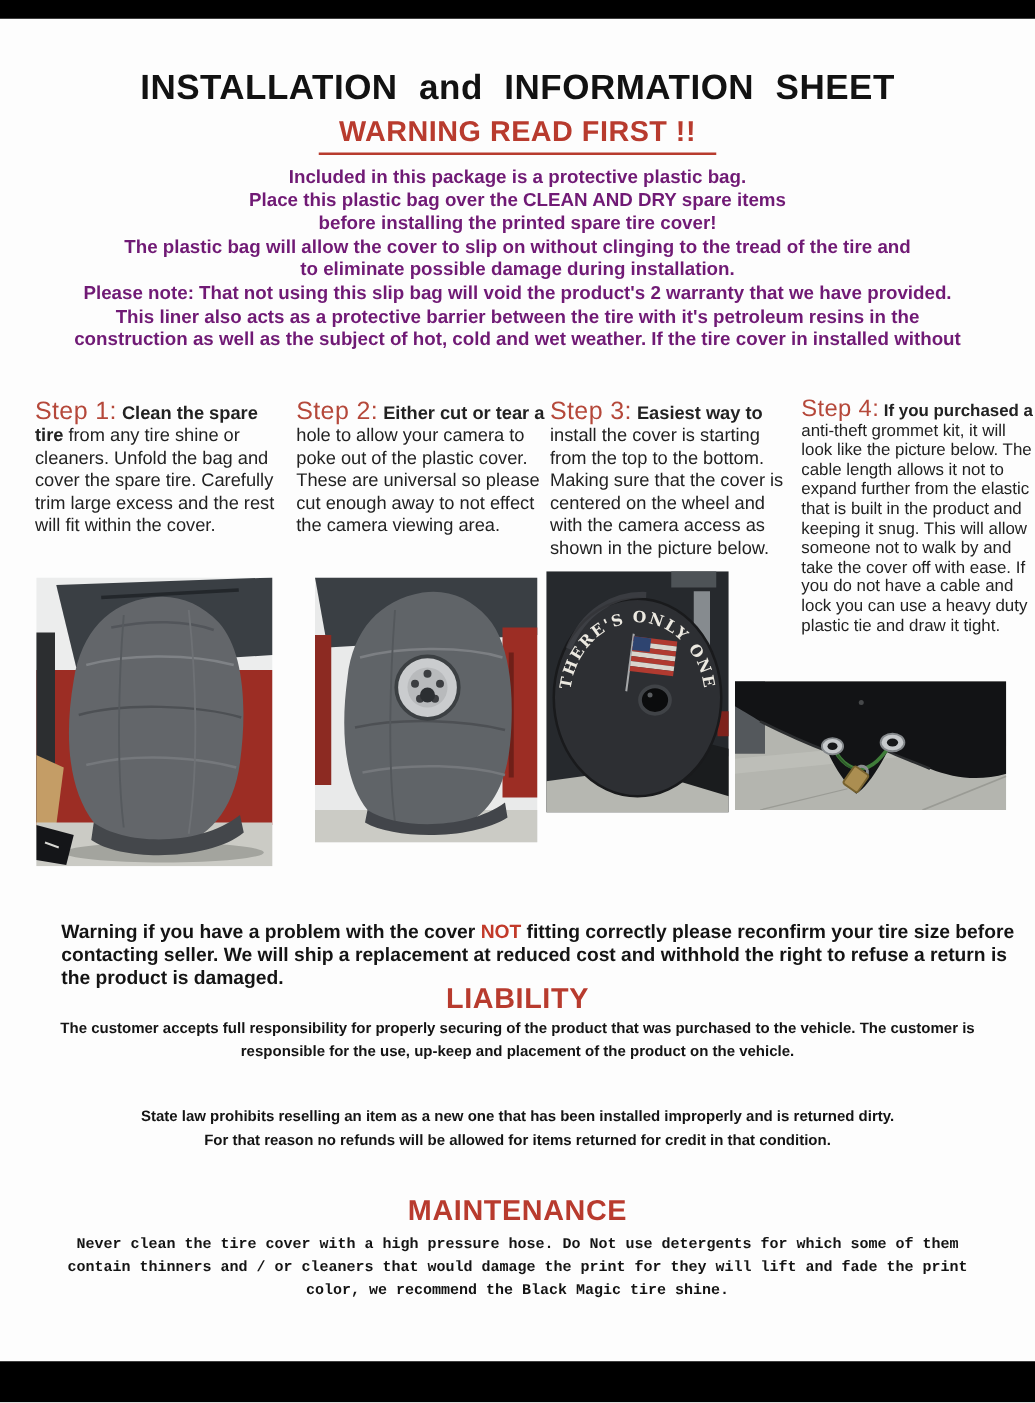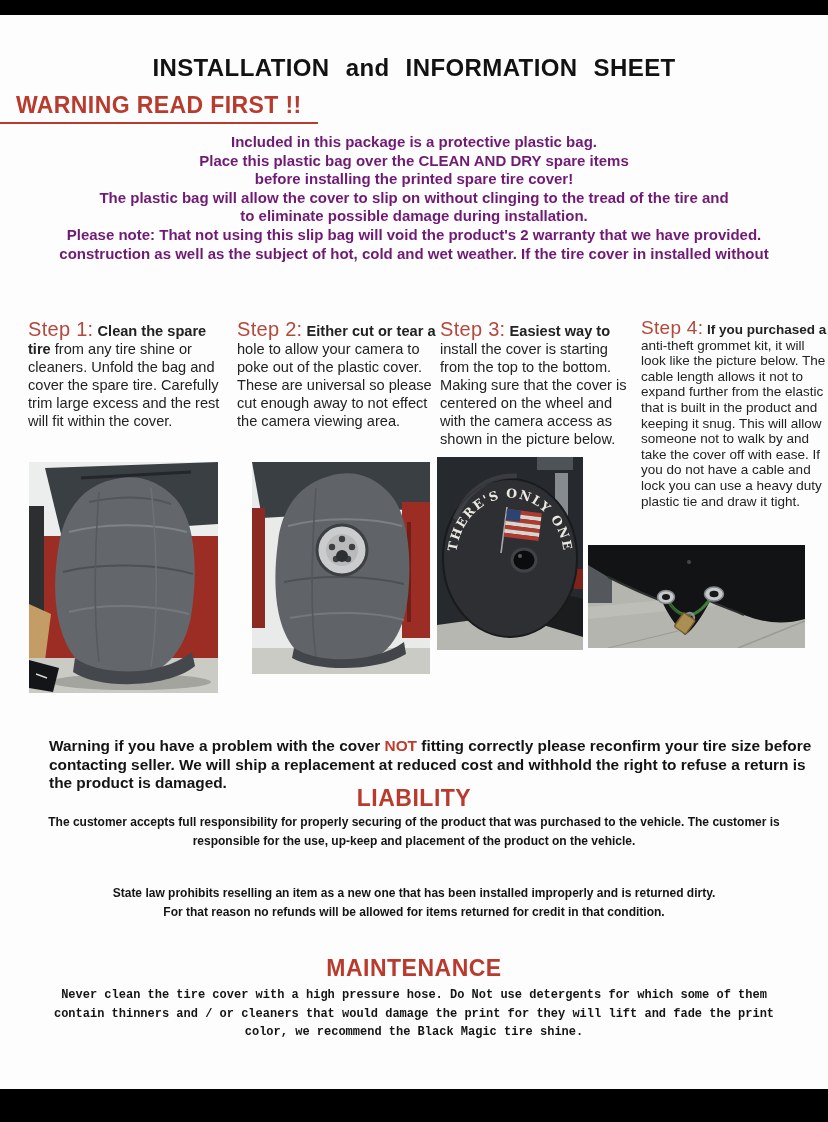--- a/index.html
+++ b/index.html
@@ -8,22 +8,22 @@
     --ink:#1a1a1a;
   }
   html,body{margin:0;padding:0;background:#ffffff;}
   body{width:828px;height:1122px;position:relative;font-family:"Liberation Sans", sans-serif;color:var(--ink);}
   .page{position:absolute;inset:0;background:#fdfdfd;overflow:hidden;}
   .bar{position:absolute;left:0;width:828px;background:#000;}
   .bar.top{top:0;height:15px;}
   .bar.bottom{top:1089px;height:33px;}
 
   .title{position:absolute;top:54px;left:0;width:100%;margin:0;text-align:center;
-         font-size:24px;font-weight:bold;letter-spacing:.4px;word-spacing:9px;color:#121212;}
-  .warnhead-wrap{position:absolute;top:92px;left:0;width:100%;text-align:left;}
+         font-size:28px;font-weight:bold;letter-spacing:.4px;word-spacing:9px;color:#121212;}
+  .warnhead-wrap{position:absolute;top:92px;left:0;width:100%;text-align:center;}
   .warnhead{display:inline-block;margin:0;font-size:23px;font-weight:bold;color:var(--red);
             border-bottom:2px solid var(--red);padding:0 16px 3px;letter-spacing:.4px;}
 
   .intro{position:absolute;top:133px;left:0;width:100%;text-align:center;
          font-weight:bold;font-size:15px;line-height:18.6px;color:#701a75;}
 
   .step{position:absolute;top:320px;font-size:14.6px;line-height:18px;color:#222;margin:0;}
   .step .slabel{font-size:20px;color:var(--step-red);letter-spacing:.3px;}
   .step .slead{font-weight:bold;}
   #step1{left:28px;width:201px;}
@@ -69,20 +69,21 @@
     <h2 class="warnhead">WARNING READ FIRST !!</h2>
   </div>
 
   <div class="intro">
     <div>Included in this package is a protective plastic bag.</div>
     <div>Place this plastic bag over the CLEAN AND DRY spare items</div>
     <div>before installing the printed spare tire cover!</div>
     <div>The plastic bag will allow the cover to slip on without clinging to the tread of the tire and</div>
     <div>to eliminate possible damage during installation.</div>
     <div>Please note: That not using this slip bag will void the product's 2 warranty that we have provided.</div>
+    <div>This liner also acts as a protective barrier between the tire with it's petroleum resins in the</div>
     <div>construction as well as the subject of hot, cold and wet weather.  If the tire cover in installed without</div>
   </div>
 
   <p class="step" id="step1">
     <span class="slabel">Step 1:</span>
     <span class="slead">Clean the spare tire</span>
     <span class="stext">from any tire shine or cleaners. Unfold the bag and cover the spare tire. Carefully trim large excess and the rest will fit within the cover.</span>
   </p>
 
   <p class="step" id="step2">

